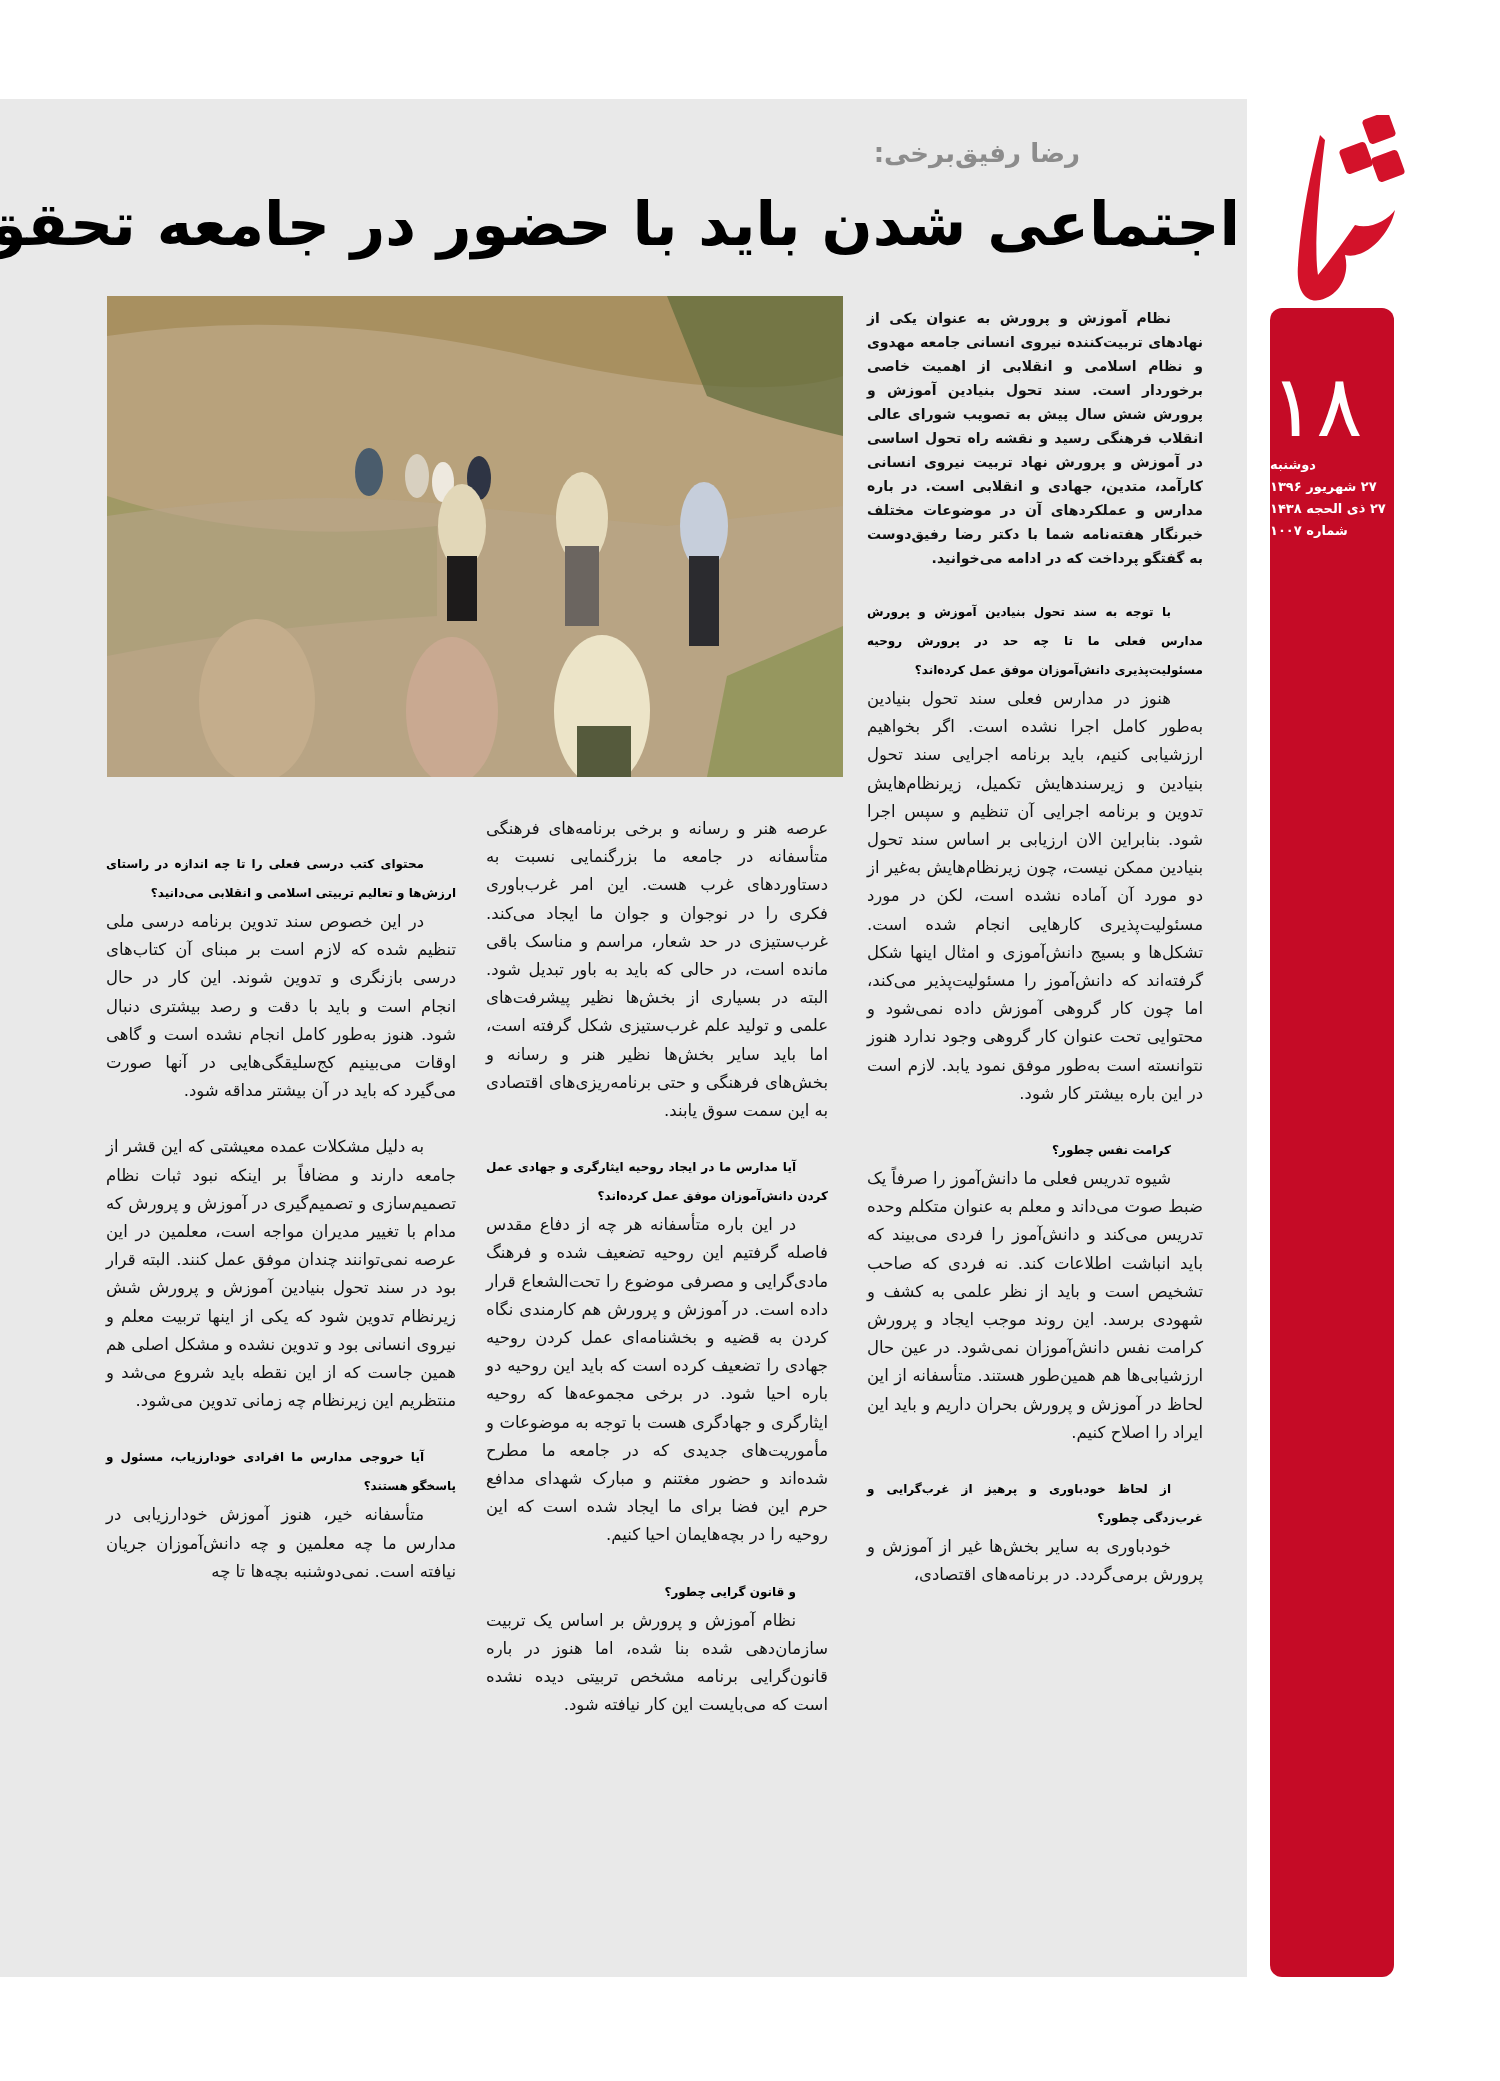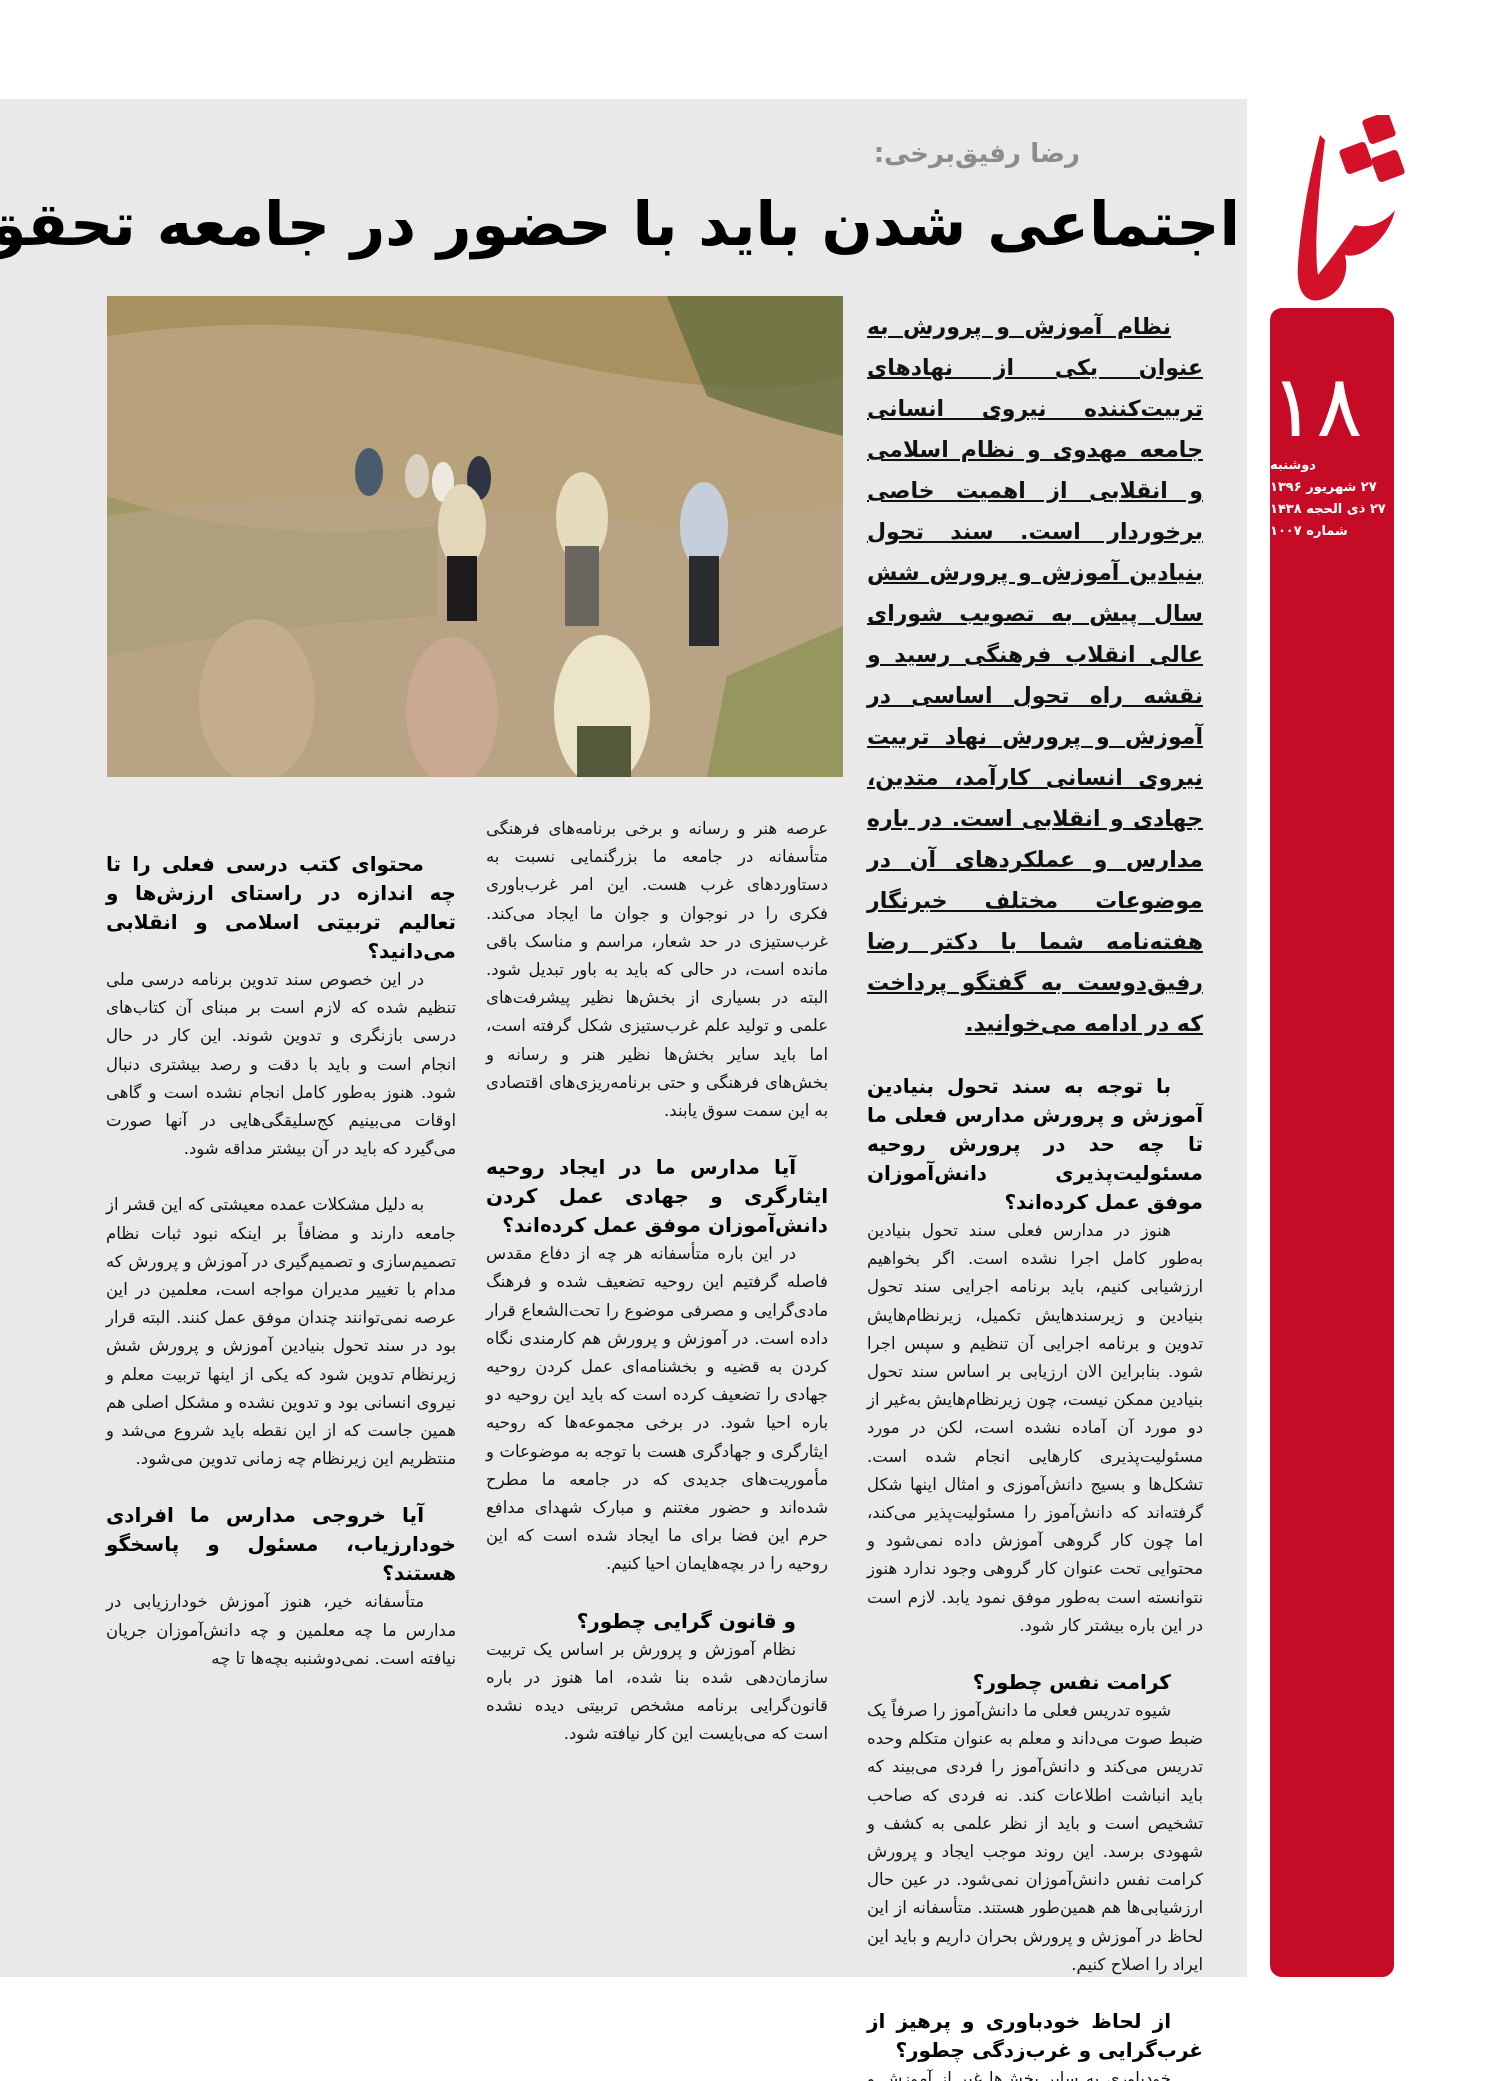--- a/index.html
+++ b/index.html
@@ -48,26 +48,26 @@
       background:linear-gradient(180deg,#b49f78 0%,#c8b48e 35%,#a89270 60%,#b9a283 100%);
     }
     .photo svg { width:100%; height:100%; display:block; }
     
     .col {
       position:absolute; direction:rtl; text-align:justify;
       font-size:16.5px; line-height:28.2px; color:#111;
     }
     .col p { margin:0; text-indent:32px; }
     .col h3 {
-      margin:0; font-size:20px; line-height:29px; font-weight:bold; color:#000;
+      margin:0; font-size:12px; line-height:29px; font-weight:bold; color:#000;
       text-indent:32px;
     }
     .col .gap { height:28px; }
     .col-right { left:867px; width:336px; top:306px; }
-    .col-right .lead { font-weight:bold; font-size:22px; line-height:41px;text-decoration:underline; }
+    .col-right .lead { font-weight:bold; font-size:14px; line-height:24px; }
     .col-mid { left:486px; width:342px; top:815px; }
     .col-left { left:106px; width:350px; top:850px; }
   </style>
 </head>
 <body>
 
 <div class="panel"></div>
 
 <div class="logo">
   <svg viewBox="0 0 140 190">

